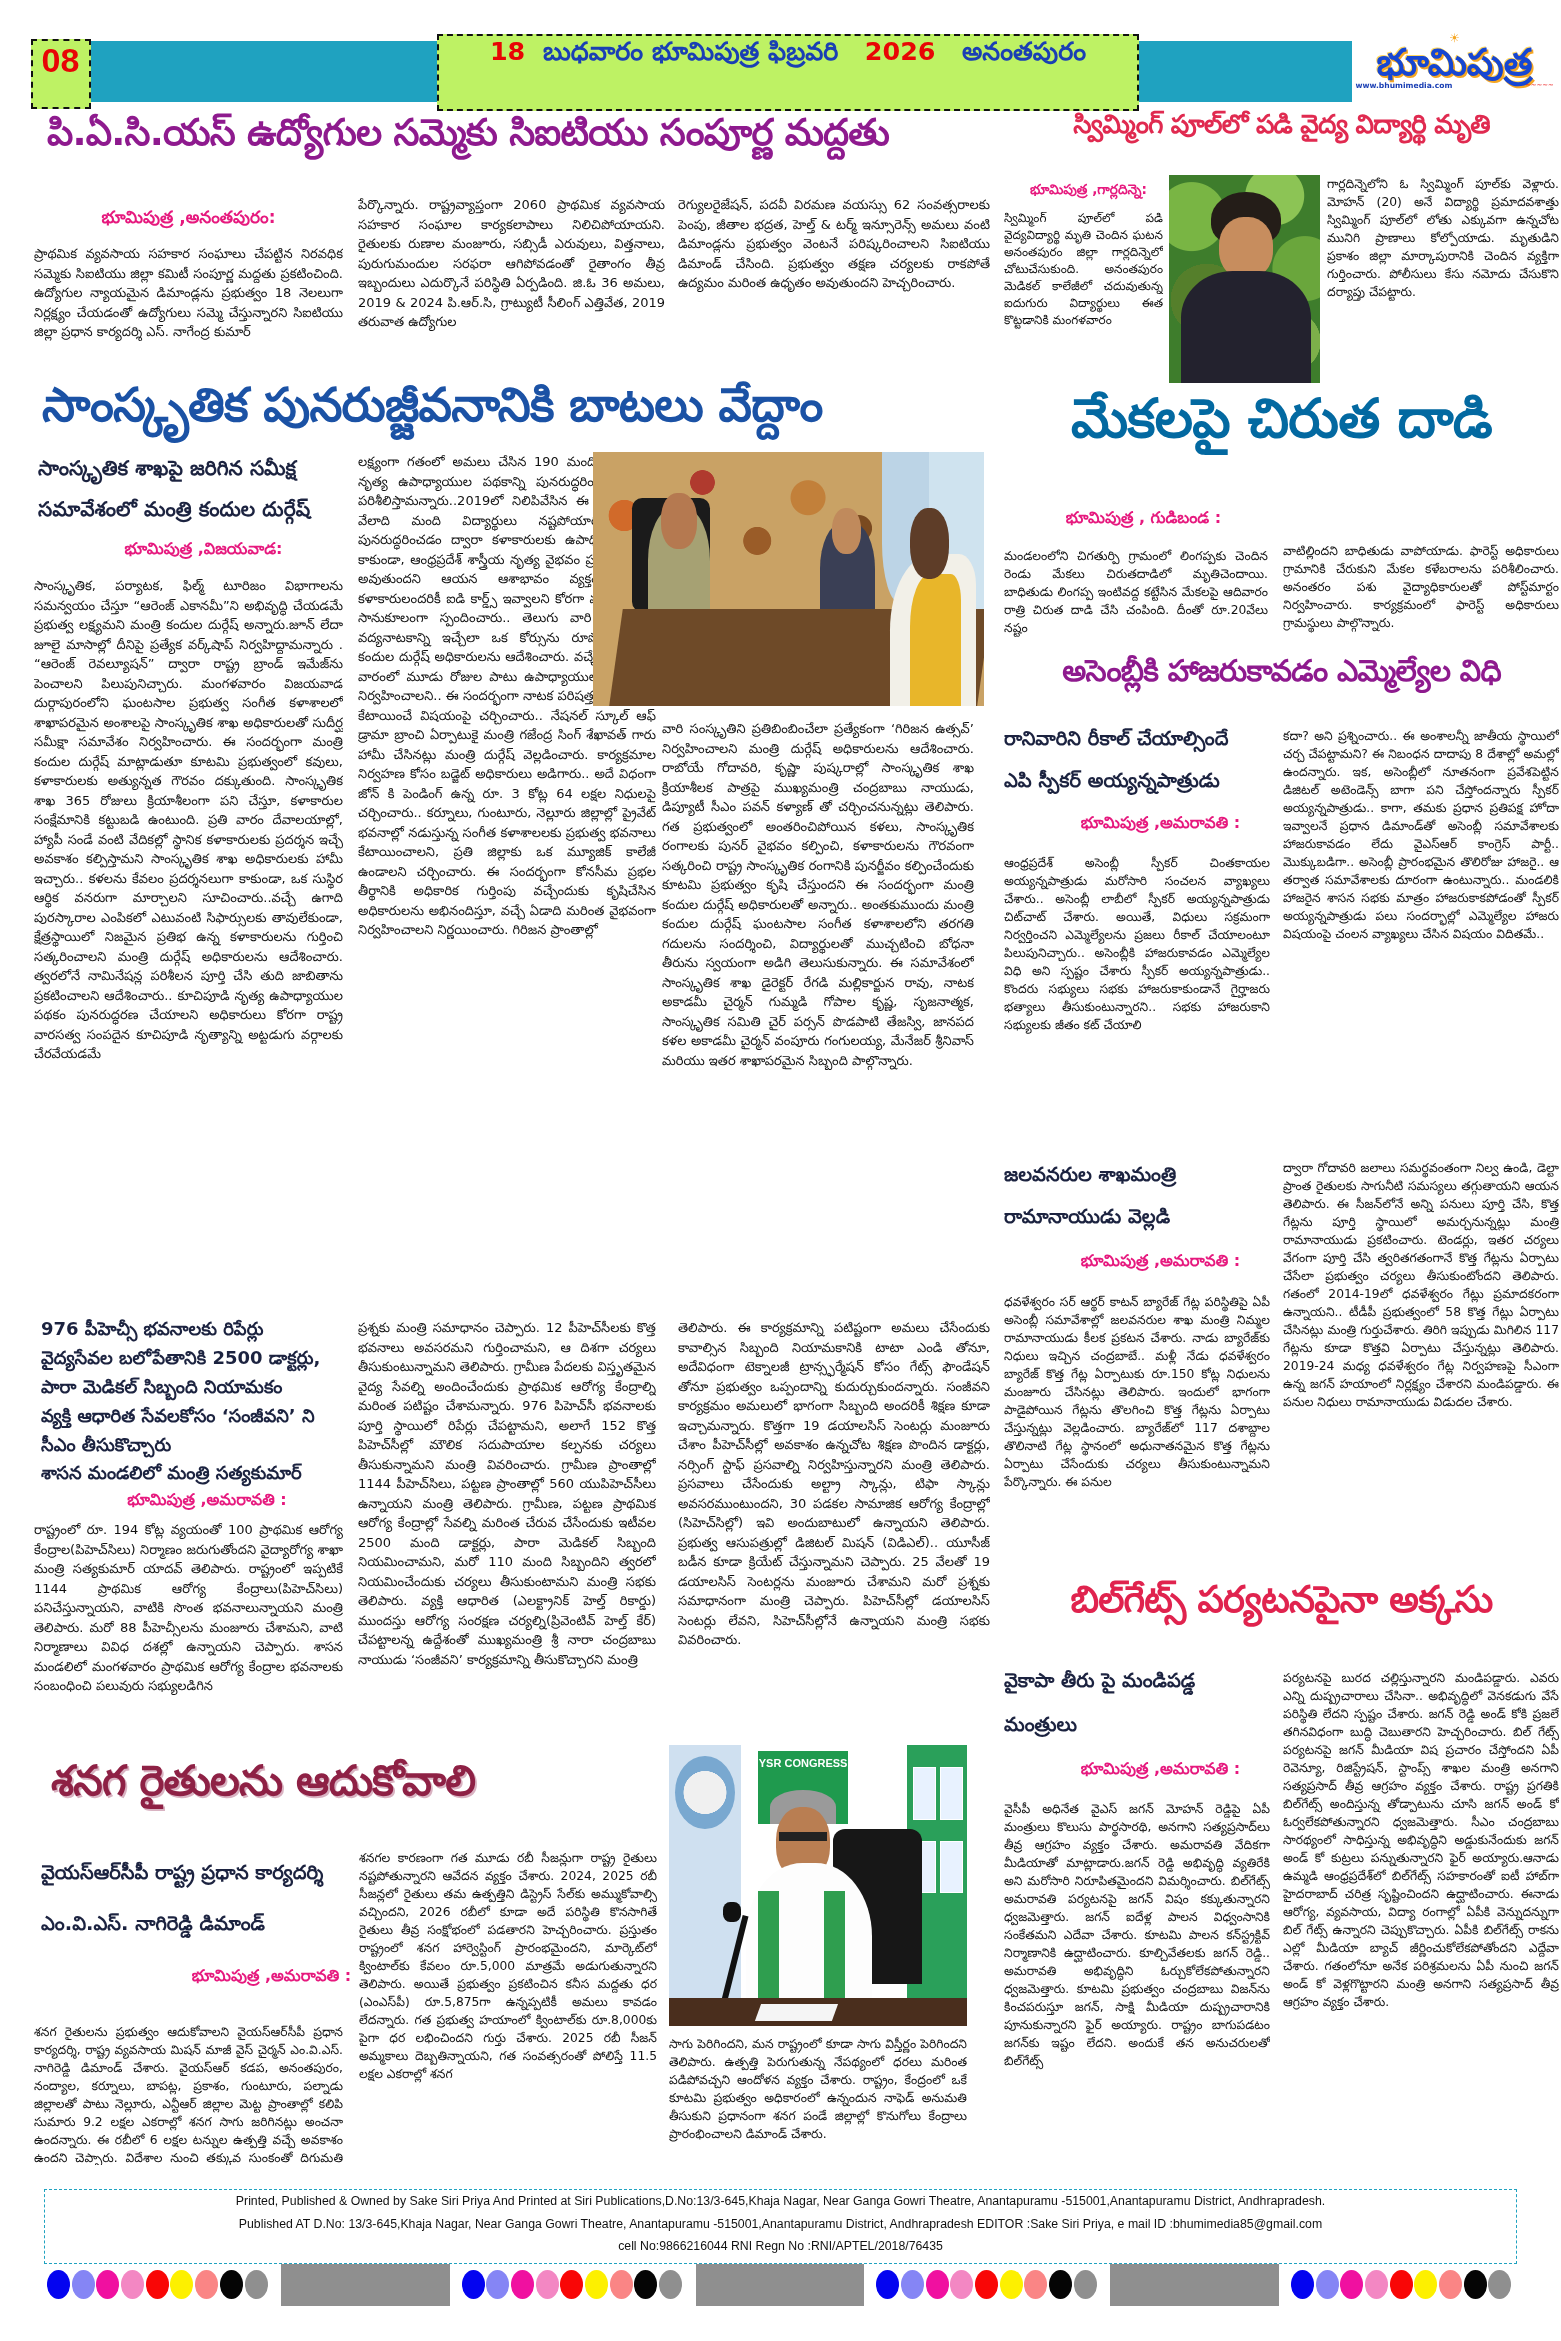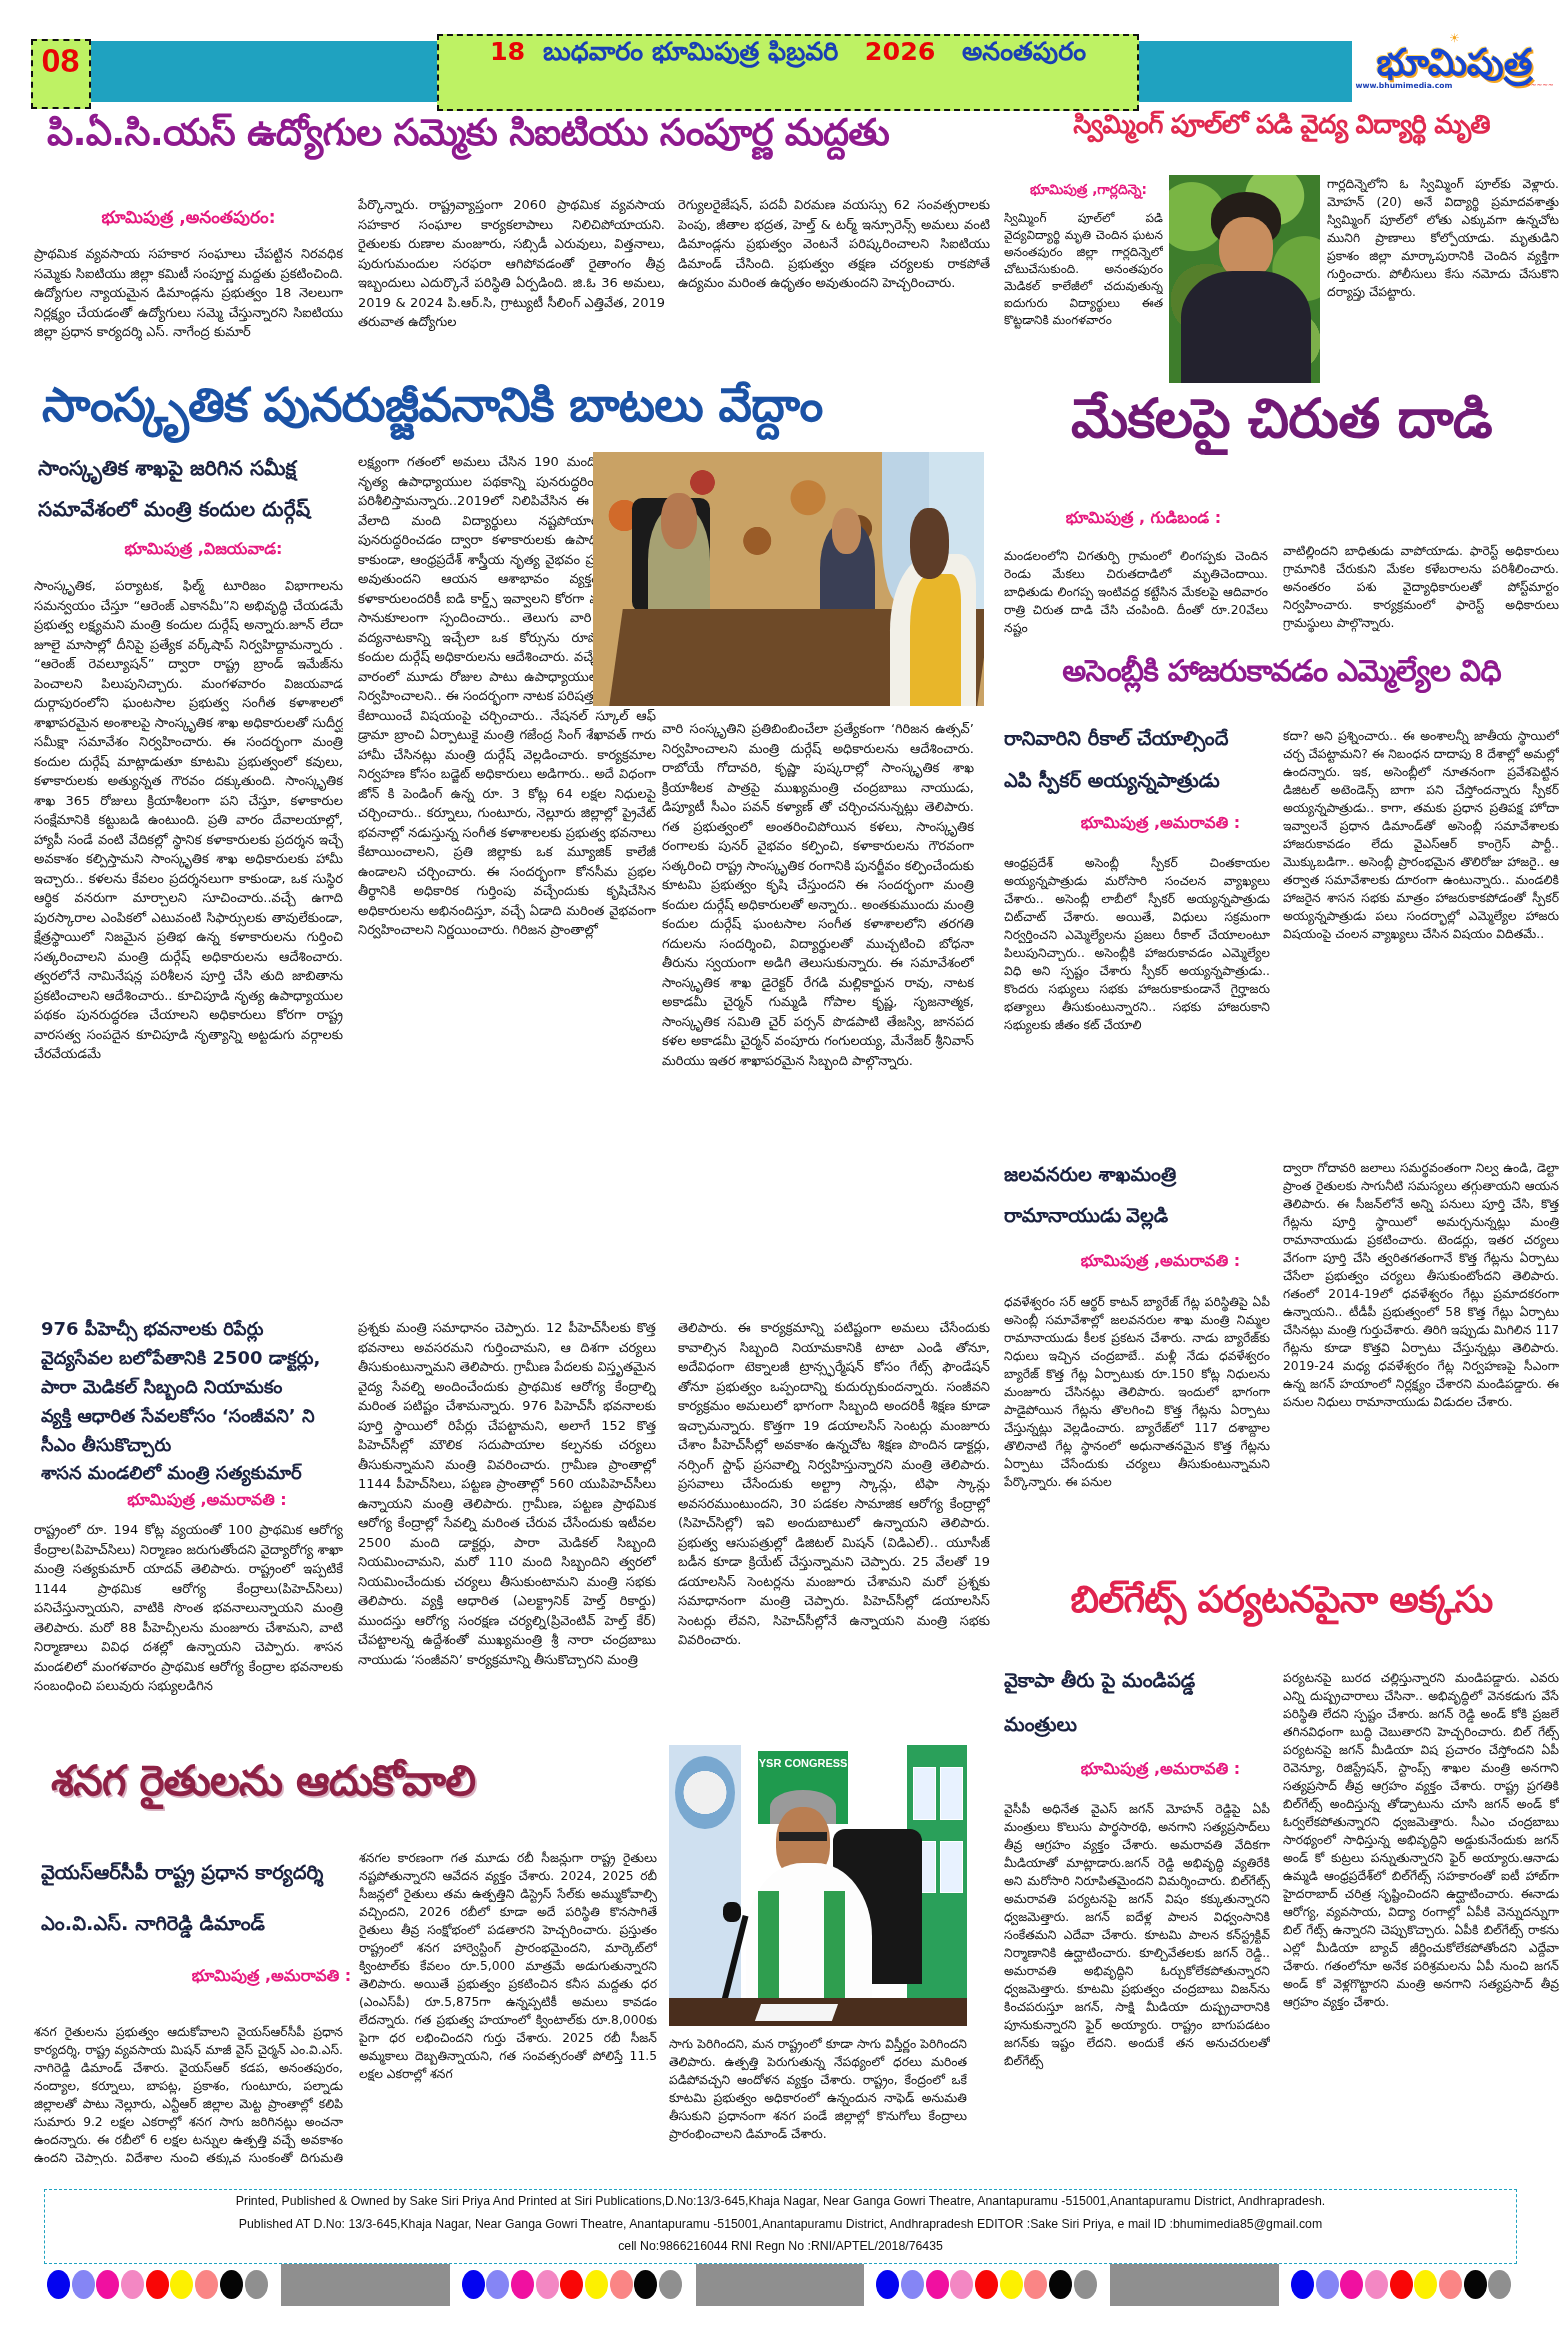--- a/index.html
+++ b/index.html
@@ -17,21 +17,21 @@
   .logo-sub{font-size:7.6px;color:#1a3fb4;font-weight:bold;}
   .logo-red{font-size:6.8px;color:#e80505;}
   .logo-sun{color:#f5a623;font-size:12px;line-height:1;}
   
   .hl{font-weight:bold;white-space:nowrap;letter-spacing:-0.8px;line-height:1.15;}
   .hl.center{text-align:center;}
   .byline{color:#e6197e;font-weight:bold;text-align:center;white-space:nowrap;}
   .subhead{color:#1c2340;font-weight:bold;white-space:nowrap;}
   .col{text-align:justify;}
   .f-pacs{color:#8e1a8e;} .f-swim{color:#e02a50;} .f-cult{color:#1b52a5;}
-  .f-goat{color:#701a75;} .f-assm{color:#8e1a8e;} .f-dhav{color:#115860;}
+  .f-goat{color:#0369a1;} .f-assm{color:#8e1a8e;} .f-dhav{color:#115860;}
   .f-phc{color:#7a1d9a;} .f-chan{color:#8e2145;} .f-bill{color:#e0234e;}
   
   .photo{position:absolute;overflow:hidden;}
   .ph-swim{background:
       radial-gradient(circle at 15% 20%,#79b544 0 34px,transparent 35px),
       radial-gradient(circle at 70% 10%,#8cc455 0 29px,transparent 30px),
       radial-gradient(circle at 90% 45%,#6aa63c 0 32px,transparent 33px),
       radial-gradient(circle at 25% 60%,#557f2b 0 36px,transparent 36px),
       radial-gradient(circle at 80% 80%,#7db04a 0 30.5px,transparent 31px),
       #3e7d2c;}
@@ -154,21 +154,21 @@
   <div class="abs hl center f-assm" style="left:1004px;top:654px;width:555px;height:51px;font-size:30px;">అసెంబ్లీకి హాజరుకావడం ఎమ్మెల్యేల విధి</div>
 
   <div class="abs col" style="left:1283px;top:542px;width:276px;height:112px;font-size:12.3px;line-height:18px;">వాటిల్లిందని బాధితుడు వాపోయాడు. ఫారెస్ట్ అధికారులు గ్రామానికి చేరుకుని మేకల కళేబరాలను పరిశీలించారు. అనంతరం పశు వైద్యాధికారులతో పోస్ట్‌మార్టం నిర్వహించారు. కార్యక్రమంలో ఫారెస్ట్ అధికారులు గ్రామస్థులు పాల్గొన్నారు.</div>
   <div class="abs subhead" style="left:1004px;top:727px;width:364px;font-size:19.5px;">రానివారిని రీకాల్ చేయాల్సిందే</div>
   <div class="abs subhead" style="left:1004px;top:769px;width:364px;font-size:19.5px;">ఎపి స్పీకర్ అయ్యన్నపాత్రుడు</div>
   <div class="abs byline" style="left:1029px;top:813px;width:263px;font-size:16px;">భూమిపుత్ర ,అమరావతి :</div>
   <div class="abs col" style="left:1004px;top:854px;width:266px;height:227px;font-size:12.3px;line-height:18px;">ఆంధ్రప్రదేశ్ అసెంబ్లీ స్పీకర్ చింతకాయల అయ్యన్నపాత్రుడు మరోసారి సంచలన వ్యాఖ్యలు చేశారు.. అసెంబ్లీ లాబీలో స్పీకర్ అయ్యన్నపాత్రుడు చిట్‌చాట్ చేశారు. అయితే, విధులు సక్రమంగా నిర్వర్తించని ఎమ్మెల్యేలను ప్రజలు రీకాల్ చేయాలంటూ పిలుపునిచ్చారు.. అసెంబ్లీకి హాజరుకావడం ఎమ్మెల్యేల విధి అని స్పష్టం చేశారు స్పీకర్ అయ్యన్నపాత్రుడు.. కొందరు సభ్యులు సభకు హాజరుకాకుండానే గైర్హాజరు భత్యాలు తీసుకుంటున్నారని.. సభకు హాజరుకాని సభ్యులకు జీతం కట్ చేయాలి</div>
   <div class="abs col" style="left:1283px;top:727px;width:276px;height:354px;font-size:12.3px;line-height:18px;">కదా? అని ప్రశ్నించారు.. ఈ అంశాలన్నీ జాతీయ స్థాయిలో చర్చ చేపట్టామని? ఈ నిబంధన దాదాపు 8 దేశాల్లో అమల్లో ఉందన్నారు. ఇక, అసెంబ్లీలో నూతనంగా ప్రవేశపెట్టిన డిజిటల్ అటెండెన్స్ బాగా పని చేస్తోందన్నారు స్పీకర్ అయ్యన్నపాత్రుడు.. కాగా, తమకు ప్రధాన ప్రతిపక్ష హోదా ఇవ్వాలనే ప్రధాన డిమాండ్‌తో అసెంబ్లీ సమావేశాలకు హాజరుకావడం లేదు వైఎస్ఆర్ కాంగ్రెస్ పార్టీ.. మొక్కుబడిగా.. అసెంబ్లీ ప్రారంభమైన తొలిరోజు హాజరై.. ఆ తర్వాత సమావేశాలకు దూరంగా ఉంటున్నారు.. మండలికి హాజరైన శాసన సభకు మాత్రం హాజరుకాకపోడంతో స్పీకర్ అయ్యన్నపాత్రుడు పలు సందర్భాల్లో ఎమ్మెల్యేల హాజరు విషయంపై చంలన వ్యాఖ్యలు చేసిన విషయం విదితమే..</div>
 
   <div class="abs subhead" style="left:1004px;top:1163px;width:288px;font-size:19.5px;">జలవనరుల శాఖమంత్రి</div>
-  <div class="abs subhead" style="left:1004px;top:1205px;width:297px;font-size:19.5px;font-family:Liberation Serif, serif;">రామానాయుడు వెల్లడి</div>
+  <div class="abs subhead" style="left:1004px;top:1205px;width:297px;font-size:19.5px;">రామానాయుడు వెల్లడి</div>
   <div class="abs byline" style="left:1029px;top:1251px;width:263px;font-size:16px;">భూమిపుత్ర ,అమరావతి :</div>
   <div class="abs col" style="left:1004px;top:1293px;width:266px;height:266px;font-size:12.3px;line-height:18px;">ధవళేశ్వరం సర్ ఆర్థర్ కాటన్ బ్యారేజ్ గేట్ల పరిస్థితిపై ఏపీ అసెంబ్లీ సమావేశాల్లో జలవనరుల శాఖ మంత్రి నిమ్మల రామానాయుడు కీలక ప్రకటన చేశారు. నాడు బ్యారేజ్‌కు నిధులు ఇచ్చిన చంద్రబాబే.. మళ్లీ నేడు ధవళేశ్వరం బ్యారేజ్ కొత్త గేట్ల ఏర్పాటుకు రూ.150 కోట్ల నిధులను మంజూరు చేసినట్లు తెలిపారు. ఇందులో భాగంగా పాడైపోయిన గేట్లను తొలగించి కొత్త గేట్లను ఏర్పాటు చేస్తున్నట్లు వెల్లడించారు. బ్యారేజ్‌లో 117 దశాబ్దాల తొలినాటి గేట్ల స్థానంలో అధునాతనమైన కొత్త గేట్లను ఏర్పాటు చేసేందుకు చర్యలు తీసుకుంటున్నామని పేర్కొన్నారు. ఈ పనుల</div>
   <div class="abs col" style="left:1283px;top:1159px;width:276px;height:400px;font-size:12.3px;line-height:18px;">ద్వారా గోదావరి జలాలు సమర్థవంతంగా నిల్వ ఉండి, డెల్టా ప్రాంత రైతులకు సాగునీటి సమస్యలు తగ్గుతాయని ఆయన తెలిపారు. ఈ సీజన్‌లోనే అన్ని పనులు పూర్తి చేసి, కొత్త గేట్లను పూర్తి స్థాయిలో అమర్చనున్నట్లు మంత్రి రామానాయుడు ప్రకటించారు. టెండర్లు, ఇతర చర్యలు వేగంగా పూర్తి చేసి త్వరితగతంగానే కొత్త గేట్లను ఏర్పాటు చేసేలా ప్రభుత్వం చర్యలు తీసుకుంటోందని తెలిపారు. గతంలో 2014-19లో ధవళేశ్వరం గేట్లు ప్రమాదకరంగా ఉన్నాయని.. టీడీపీ ప్రభుత్వంలో 58 కొత్త గేట్లు ఏర్పాటు చేసినట్లు మంత్రి గుర్తుచేశారు. తిరిగి ఇప్పుడు మిగిలిన 117 గేట్లను కూడా కొత్తవి ఏర్పాటు చేస్తున్నట్లు తెలిపారు. 2019-24 మధ్య ధవళేశ్వరం గేట్ల నిర్వహణపై సీఎంగా ఉన్న జగన్ హయాంలో నిర్లక్ష్యం చేశారని మండిపడ్డారు. ఈ పనుల నిధులు రామానాయుడు విడుదల చేశారు.</div>
 
   <div class="abs subhead" style="left:41px;top:1318px;width:339px;font-size:18px;">976 పీహెచ్సీ భవనాలకు రిపేర్లు</div>
   <div class="abs subhead" style="left:41px;top:1347px;width:339px;font-size:18px;">వైద్యసేవల బలోపేతానికి 2500 డాక్టర్లు,</div>
   <div class="abs subhead" style="left:41px;top:1376px;width:339px;font-size:18px;">పారా మెడికల్ సిబ్బంది నియామకం</div>
   <div class="abs subhead" style="left:41px;top:1405px;width:339px;font-size:18px;">వ్యక్తి ఆధారిత సేవలకోసం ‘సంజీవని’ ని</div>
   <div class="abs subhead" style="left:41px;top:1434px;width:339px;font-size:18px;">సీఎం తీసుకొచ్చారు</div>
   <div class="abs subhead" style="left:41px;top:1462px;width:339px;font-size:18px;">శాసన మండలిలో మంత్రి సత్యకుమార్</div>

